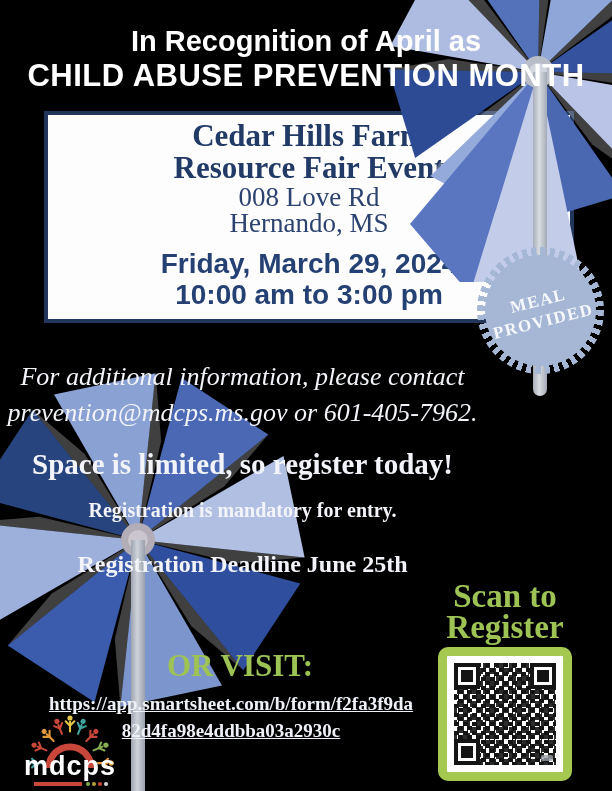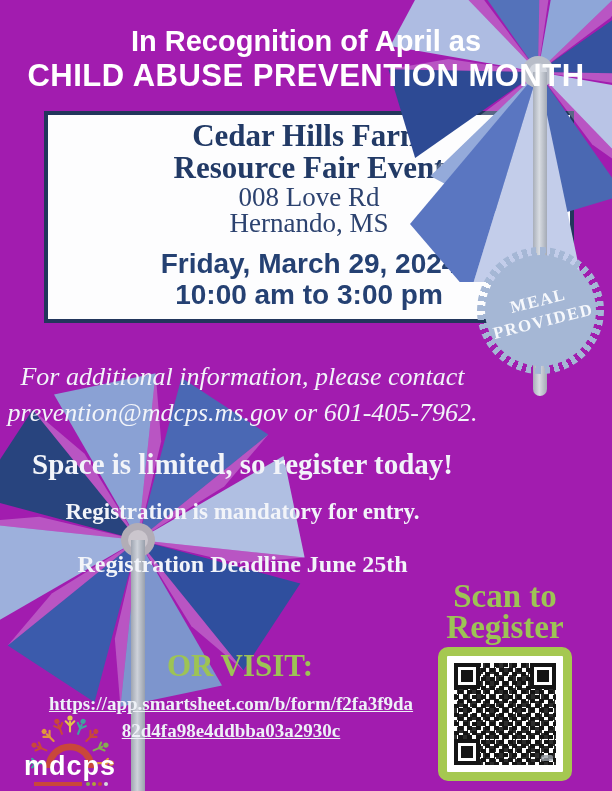--- a/index.html
+++ b/index.html
@@ -1,19 +1,19 @@
 <!DOCTYPE html>
 <html><head>
 <meta charset="utf-8">
 <style>
   html,body { margin:0; padding:0; }
   body { background:#1c2b47; font-family:"Liberation Sans","DejaVu Sans",sans-serif; }
   .flyer {
     position:relative; width:612px; height:791px; margin:0 auto;
-    background:#a21caf; overflow:hidden;
+    background:#000000; overflow:hidden;
   }
   
   .pinwheel { position:absolute; z-index:2; }
   .pinwheel-top { left:328px; top:-138px; width:420px; height:420px; }
   .pinwheel-bottom { left:-62px; top:340px; width:400px; height:400px; }
   .stem { position:absolute; z-index:2; }
   .stem-top { left:533px; top:72px; width:14px; height:324px;
     background:linear-gradient(90deg,#a8aeb9,#d8dce2 45%,#a4aab5); border-radius:0 0 7px 7px; }
   .stem-bottom { left:131px; top:540px; width:14px; height:251px;
     background:linear-gradient(90deg,#9fa5b1,#ced2da 45%,#99a0ac); }
@@ -39,21 +39,21 @@
   .badge-disc { position:absolute; inset:8px; border-radius:50%; background:#a5b7d5; }
   .badge-label { position:absolute; inset:0; display:flex; flex-direction:column; justify-content:center; align-items:center;
     transform:rotate(-14deg); color:#f6f8fc; font-family:"Liberation Serif","DejaVu Serif",serif;
     font-weight:bold; font-size:17px; line-height:21px; letter-spacing:1.5px; }
   
   .mid-text { position:absolute; left:0; width:485px; z-index:4; text-align:center; color:#f2f4f9;
     font-family:"Liberation Serif","DejaVu Serif",serif; }
   .contact-line1 { top:362px; font-style:italic; font-size:26px; }
   .contact-line2 { top:398px; font-style:italic; font-size:26px; }
   .space-limited { top:448px; font-weight:bold; font-size:29px; }
-  .mandatory    { top:499px; font-weight:bold; font-size:23px; }
+  .mandatory    { top:499px; font-weight:bold; font-size:20px; }
   .deadline     { top:551px; font-weight:bold; font-size:24px; }
   
   .scan-block { position:absolute; left:405px; top:581px; width:200px; z-index:4; text-align:center;
     font-family:"Liberation Serif","DejaVu Serif",serif; font-weight:bold; font-size:33px; line-height:31px; color:#9dc355; }
   .or-visit { position:absolute; left:40px; top:648px; width:400px; z-index:4; text-align:center;
     font-family:"Liberation Serif","DejaVu Serif",serif; font-weight:bold; font-size:31px; color:#9dc355; }
   .url-block { position:absolute; left:0; top:690px; width:462px; z-index:4; text-align:center;
     font-family:"Liberation Serif","DejaVu Serif",serif; font-weight:bold; font-size:19px; line-height:27px; color:#eef1f7; }
   .url-block a { color:#eef1f7; text-decoration:underline; cursor:pointer; }
   

